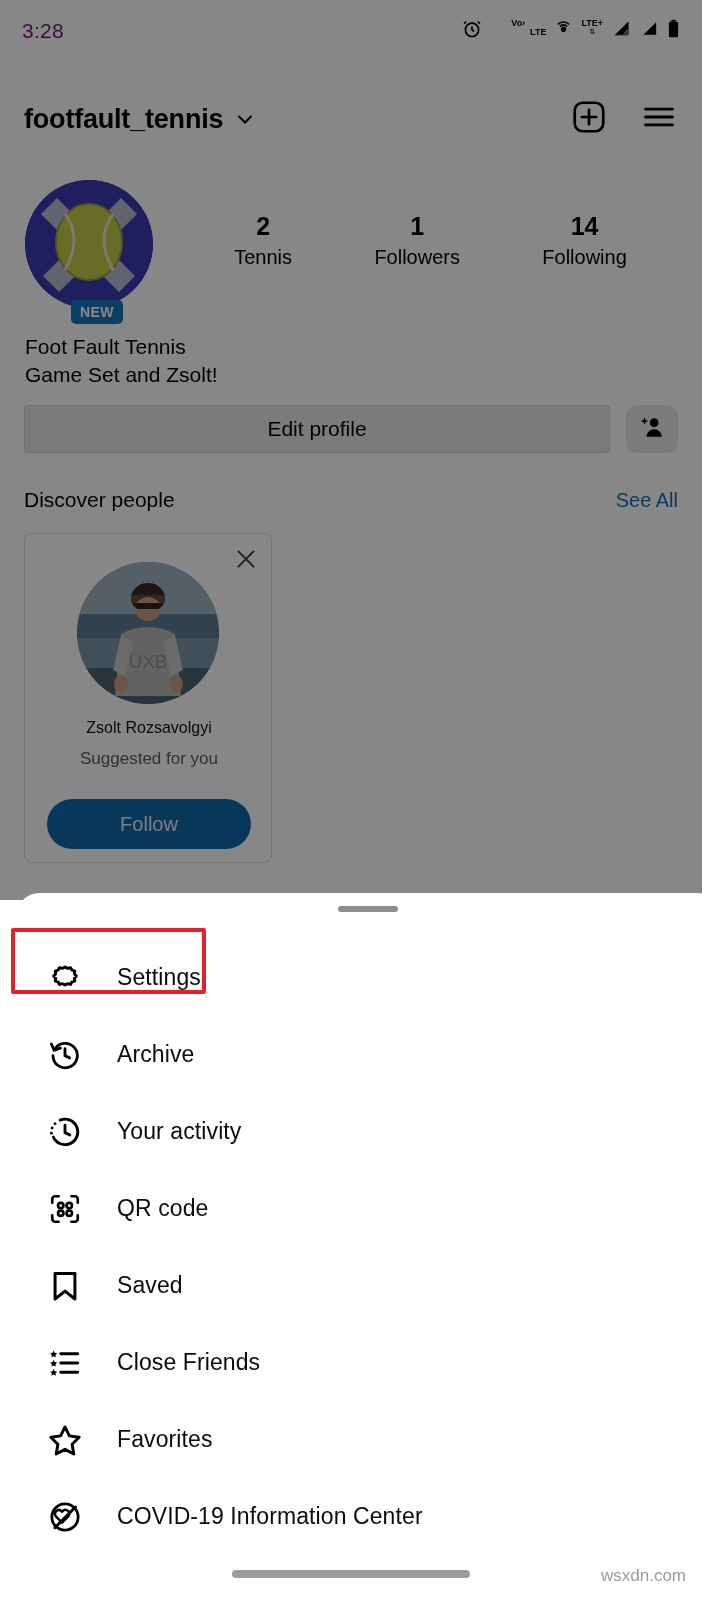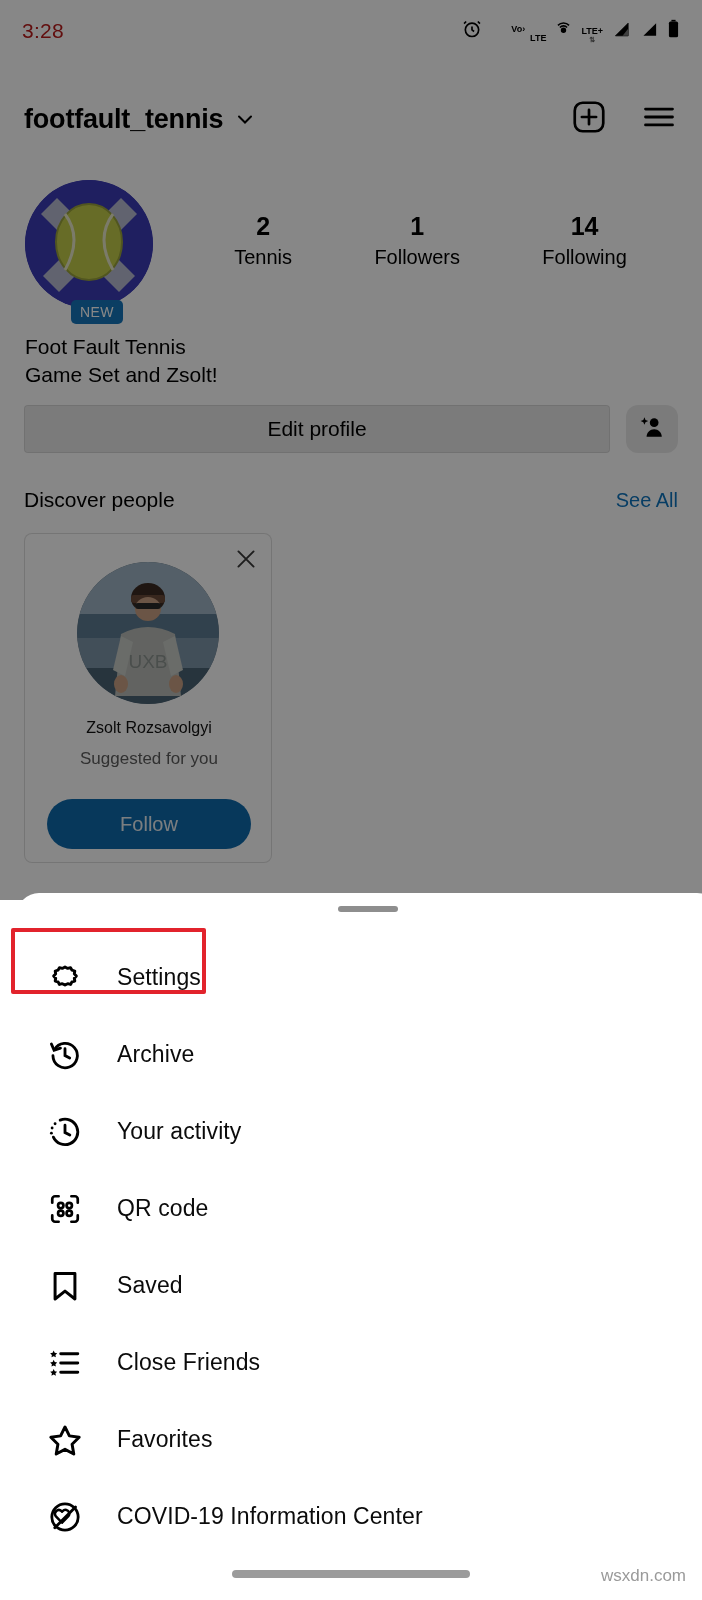--- a/index.html
+++ b/index.html
@@ -36,25 +36,25 @@
   
   #statusbar {
     position: absolute; left: 0; top: 0;
     width: 702px; height: 62px;
     display: flex; align-items: center;
     justify-content: space-between;
     padding: 0 22px;
   }
   #clock {
     font-size: 21px;
-    color: #b91c1c;
+    color: #701a75;
     letter-spacing: 0.3px;
   }
   #status-icons {
-    display: flex; align-items: flex-end; gap: 8px;
+    display: flex; align-items: flex-start; gap: 8px;
   }
   .sicon { display: block; }
   .tinytext {
     font-size: 9px; font-weight: bold; line-height: 1;
     color: #000; text-align: center;
   }
 
   
   #header {
     position: absolute; left: 0; top: 86px;
@@ -85,21 +85,21 @@
     position: absolute; left: 0; top: 0;
     width: 128px; height: 128px; border-radius: 50%;
     overflow: hidden;
     background: #3b3bb5;
   }
   #new-badge {
     position: absolute;
     left: 46px; top: 120px;
     background: #1675bb;
     color: #ffffff;
-    font-size: 14px; font-weight: normal;
+    font-size: 14px; font-weight: bold;
     padding: 4px 9px;
     border-radius: 5px;
     letter-spacing: 0.4px;
     z-index: 5;
   }
   #stats {
     flex: 1;
     display: flex;
     justify-content: space-around;
     padding: 32px 34px 0 40px;

